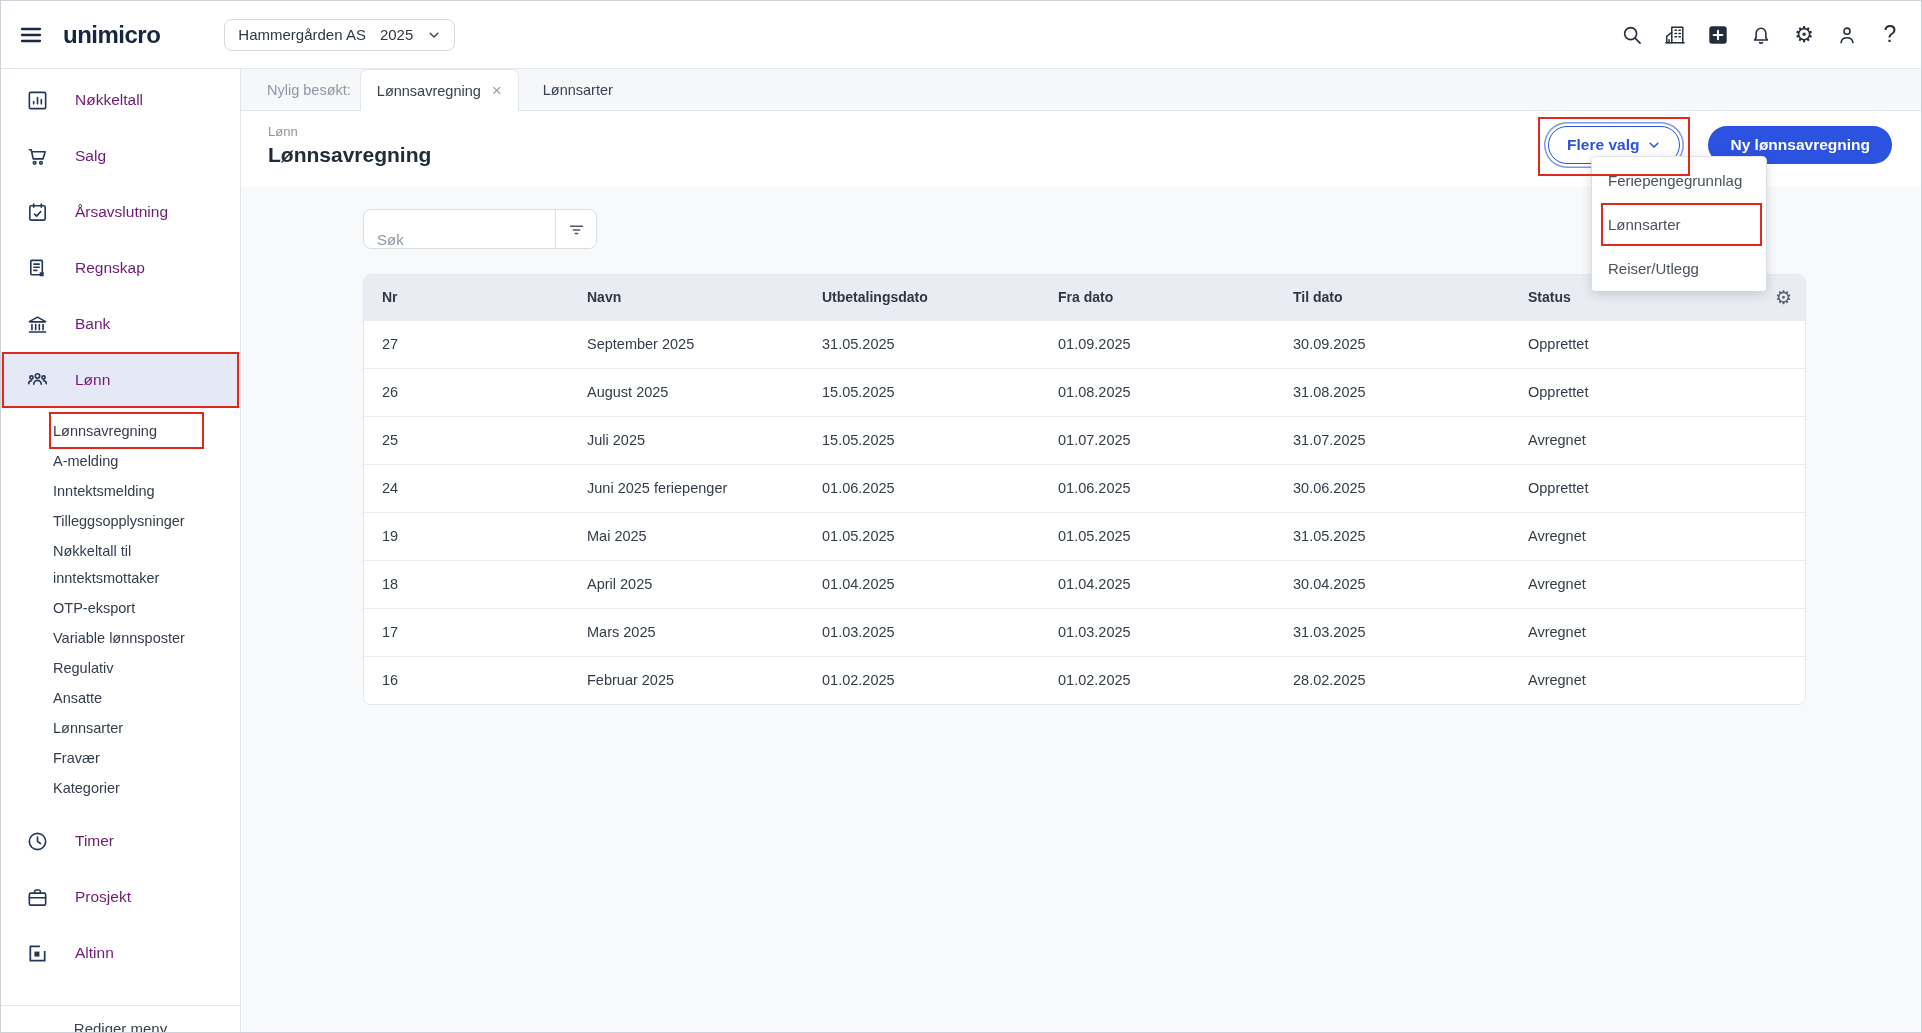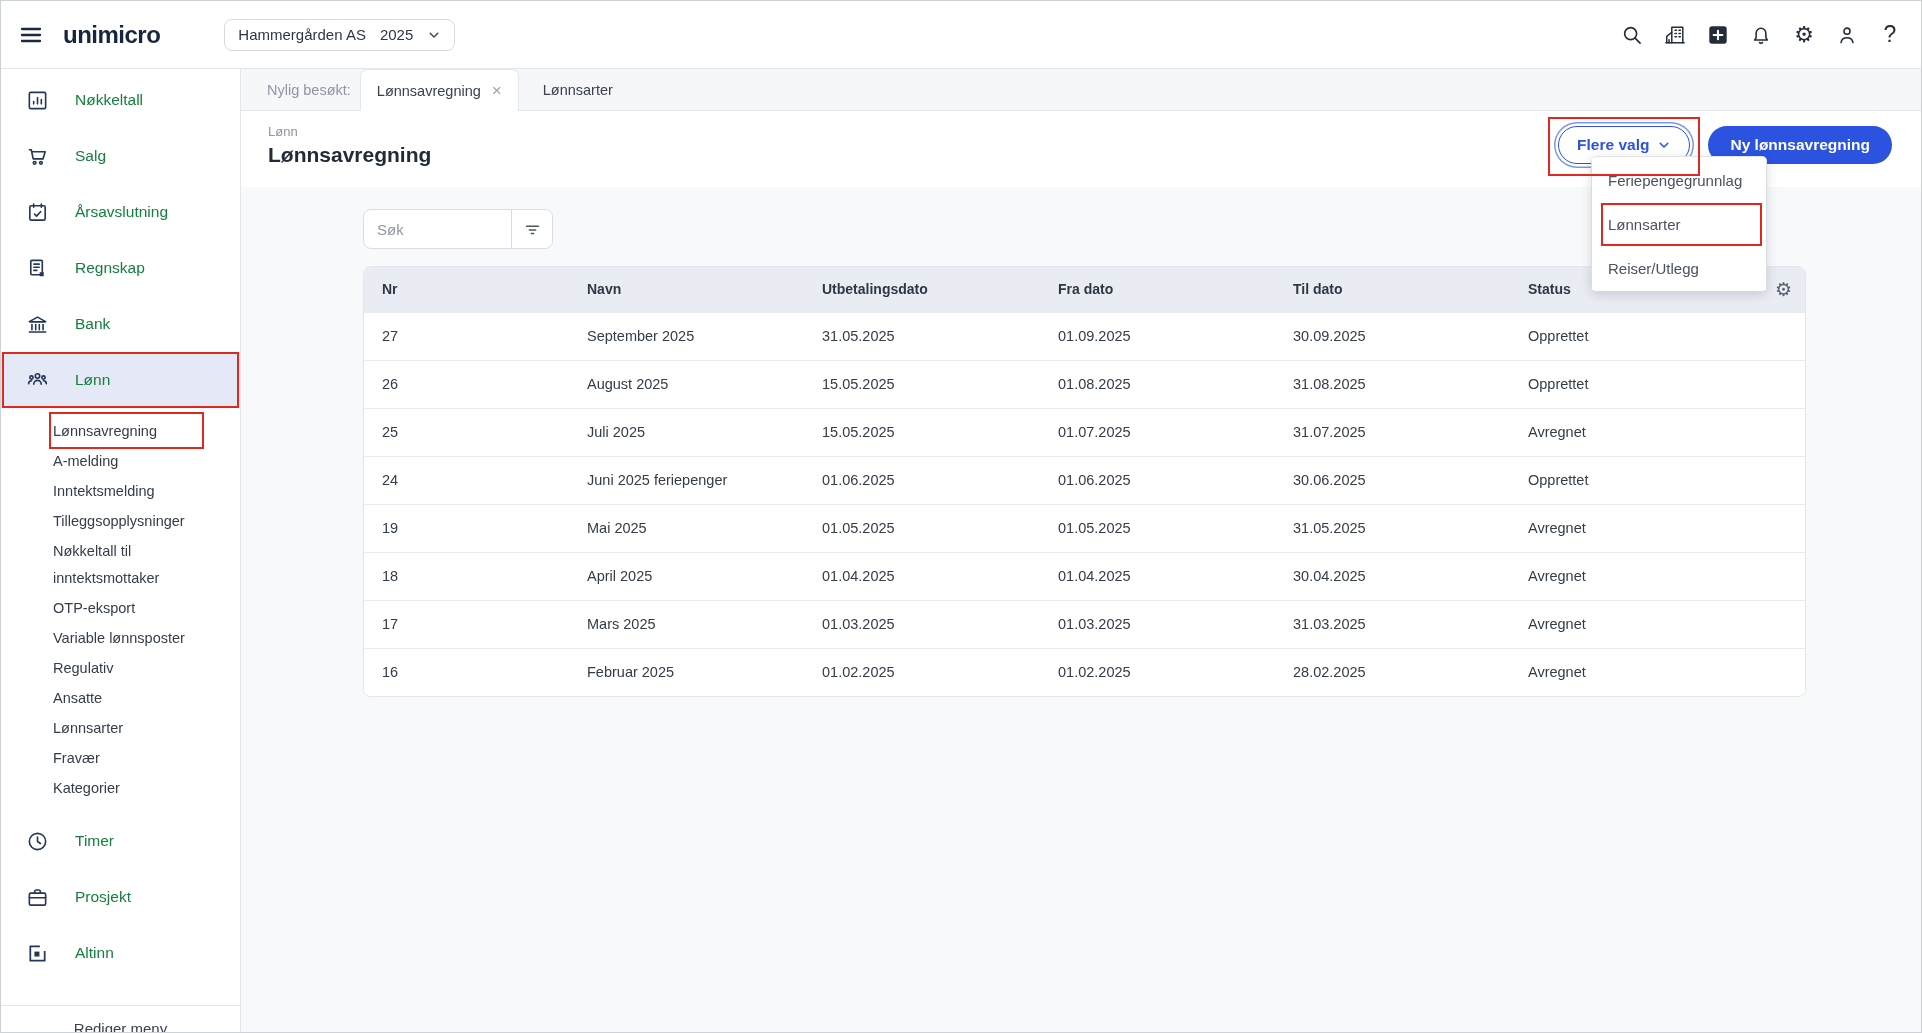--- a/index.html
+++ b/index.html
@@ -17,47 +17,47 @@
   .tb-icon { width:22px; height:22px; display:flex; align-items:center; justify-content:center; cursor:pointer; }
   .tb-icon svg { width:22px; height:22px; }
   .glyph { font-size:22px; line-height:1; color:#222c3a; }
 
   
   .bodyrow { display:flex; height:981px; }
 
   
   .sidebar { width:240px; background:#fff; border-right:1px solid #e3e6ea; display:flex; flex-direction:column; flex:none; }
   .side-nav { flex:1; padding-top:3px; overflow:hidden; }
-  .side-item { position:relative; height:56px; display:flex; align-items:center; padding-left:25px; gap:26px; font-size:15.5px; color:#15803d; cursor:pointer; }
+  .side-item { position:relative; height:56px; display:flex; align-items:center; padding-left:25px; gap:26px; font-size:15.5px; color:#701a75; cursor:pointer; }
   .side-item.active { background:#e5e9f7; }
   .s-icon { width:23px; height:23px; color:#24365a; flex:none; display:flex; }
   .s-icon svg { width:23px; height:23px; }
   .sub-list { padding:8px 0 10px 52px; }
   .sub-item { position:relative; height:30px; display:flex; align-items:center; font-size:14.5px; color:#333d4b; cursor:pointer; }
   .sub-item.two-line { height:57px; display:block; line-height:27px; padding-top:2px; }
   .side-footer { height:45px; border-top:1px solid #e3e6ea; display:flex; align-items:center; justify-content:center; font-size:15px; color:#39414e; cursor:pointer; }
 
   
   .main { flex:1; display:flex; flex-direction:column; background:#f8f9fa; min-width:0; }
   .tabbar { height:42px; background:#f6f7f8; border-bottom:1px solid #e3e6ea; display:flex; align-items:stretch; padding-left:26px; }
   .recent-label { align-self:center; font-size:14.5px; color:#8e96a3; margin-right:9px; }
   .tab-active { margin-bottom:-1px; background:#fff; border:1px solid #e3e6ea; border-bottom:none; border-radius:7px 7px 0 0; padding:0 16px; display:flex; align-items:center; gap:11px; font-size:14.5px; color:#39424f; cursor:pointer; }
   .tab-close { color:#9aa1ac; font-size:17px; line-height:1; cursor:pointer; }
   .tab-plain { padding:0 24px; display:flex; align-items:center; font-size:14.5px; color:#39424f; cursor:pointer; }
 
   .page-header { background:#fff; padding:13px 28px 20px 27px; position:relative; }
   .breadcrumb { font-size:13px; color:#8e96a3; }
   .page-title { font-size:21px; font-weight:700; color:#222b38; margin-top:4px; }
-  .header-buttons { position:absolute; right:29px; top:15px; display:flex; align-items:center; gap:18px; }
+  .header-buttons { position:absolute; right:29px; top:15px; display:flex; align-items:center; gap:28px; }
   .btn-more { position:relative; height:38px; padding:0 18px; border-radius:19px; background:#fff; color:#2c52e0; font-weight:600; font-size:15.5px; border:1.5px solid #2c52e0; box-shadow:0 0 0 2.5px #fff, 0 0 0 4px #7b97ea; display:flex; align-items:center; gap:8px; cursor:pointer; font-family:inherit; }
   .btn-more .chev { width:14px; height:14px; }
   .btn-primary { height:38px; padding:0 22px; border-radius:19px; background:#2c52e0; color:#fff; font-weight:700; font-size:15.5px; border:none; display:flex; align-items:center; cursor:pointer; font-family:inherit; }
 
   .content { flex:1; padding:22px 0 0 122px; position:relative; }
-  .search-bar { width:190px; height:40px; background:#fff; border:1px solid #d9dde2; border-radius:8px; display:flex; align-items:center; overflow:hidden; margin-bottom:17px; }
+  .search-bar { width:234px; height:40px; background:#fff; border:1px solid #d9dde2; border-radius:8px; display:flex; align-items:flex-end; overflow:hidden; margin-bottom:25px; }
   .search-bar input { flex:1; min-width:0; border:none; outline:none; padding-left:13px; font-size:15px; color:#333c49; background:transparent; font-family:inherit; }
   .search-bar input::placeholder { color:#8e96a3; }
   .filter-btn { width:41px; height:100%; border-left:1px solid #d9dde2; display:flex; align-items:center; justify-content:center; color:#4b5563; cursor:pointer; background:#fff; }
   .filter-btn svg { width:19px; height:19px; }
 
   .table-card { width:1443px; background:#fff; border:1px solid #e3e6ea; border-radius:8px; overflow:hidden; }
   table { width:100%; border-collapse:collapse; table-layout:fixed; }
   thead tr { background:#e9ecf2; height:45px; }
   th { font-size:14px; font-weight:600; color:#2e3845; text-align:left;margin-left:26px; }
   th.gear-col { text-align:right; padding-right:15px; }

